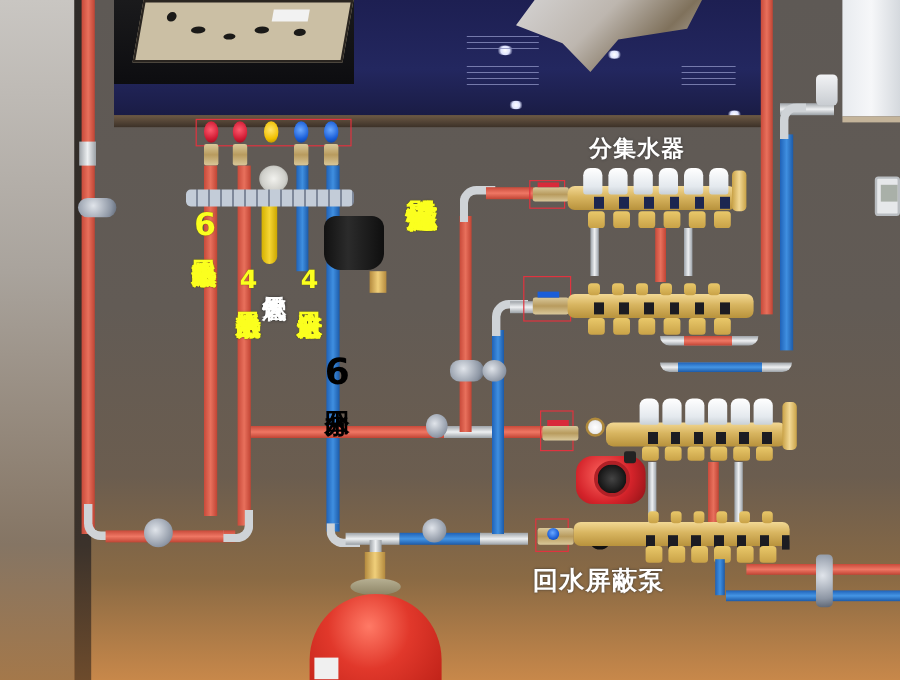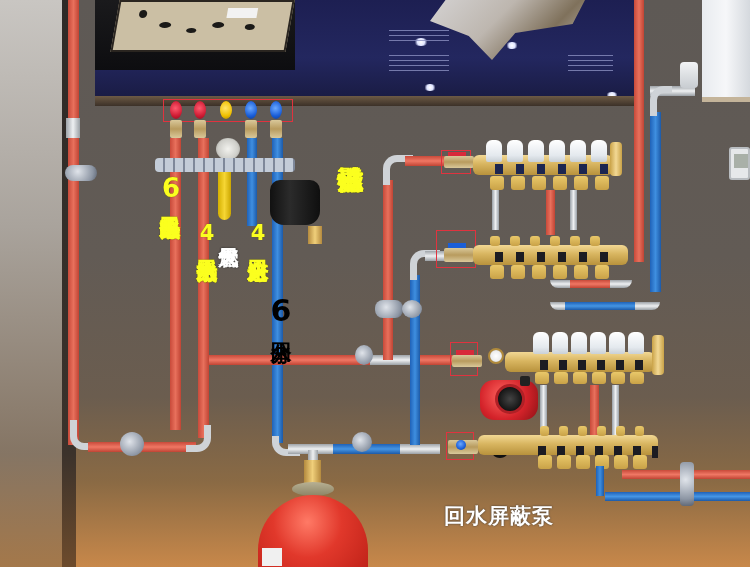--- a/index.html
+++ b/index.html
@@ -405,16 +405,17 @@
     <div class="label-v lbl-yellow" style="font-size:21px;margin-left:3px;">分自来水进水口</div>
   </div>
 
   <div class="abs" style="left:266px;top:296px;width:30px;font-family:'DejaVu Sans',sans-serif;font-weight:bold;">
     <div class="lbl-black" style="font-size:30px;line-height:30px;text-align:center;">6</div>
     <div class="label-v lbl-black" style="font-size:21px;margin-left:4px;">分回水</div>
   </div>
 
   <div class="abs label-v lbl-yellow" style="left:338px;top:146px;font-size:26px;">磁性过滤器</div>
 
-
-  <div class="abs label-h" style="left:444px;top:470px;font-size:21px;margin-top:32px;">回水屏蔽泵</div>
+  <div class="abs label-h" style="left:491px;top:111px;font-size:19px;">分集水器</div>
+
+  <div class="abs label-h" style="left:444px;top:470px;font-size:21px;">回水屏蔽泵</div>
 
 </div>
 
 </body></html>

